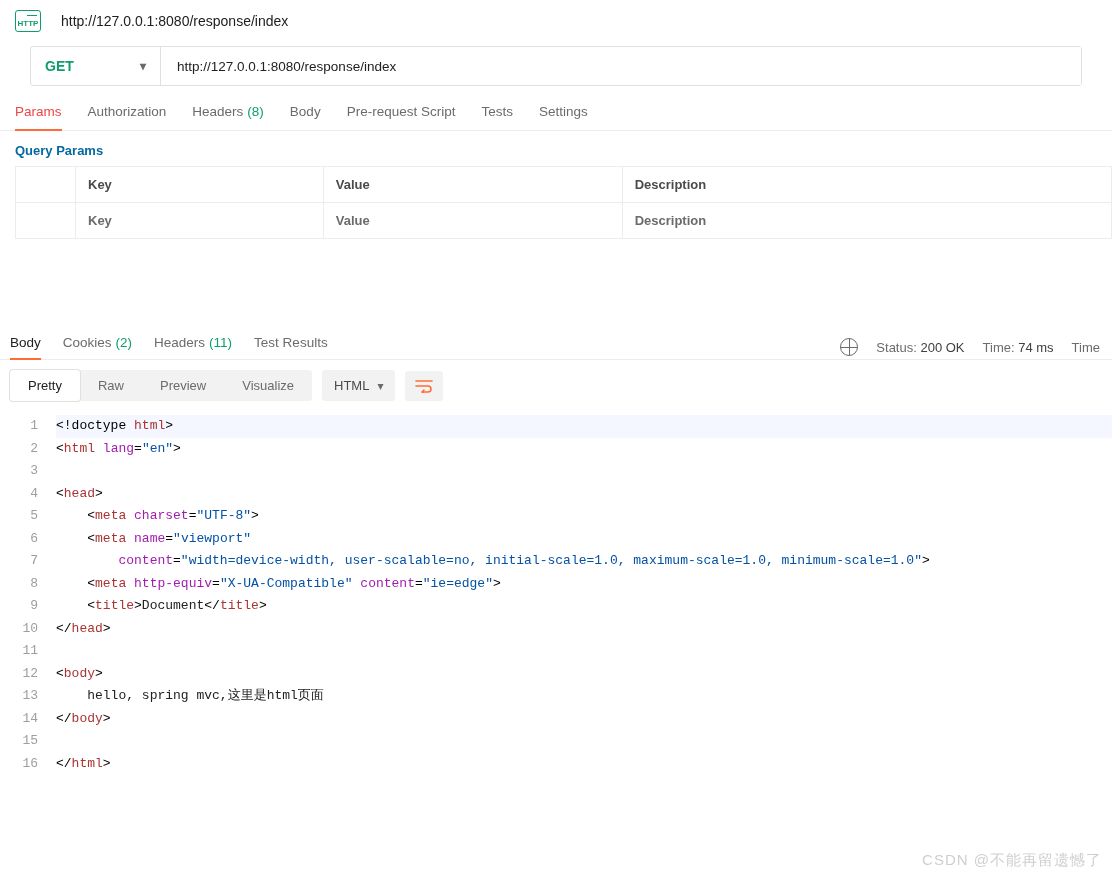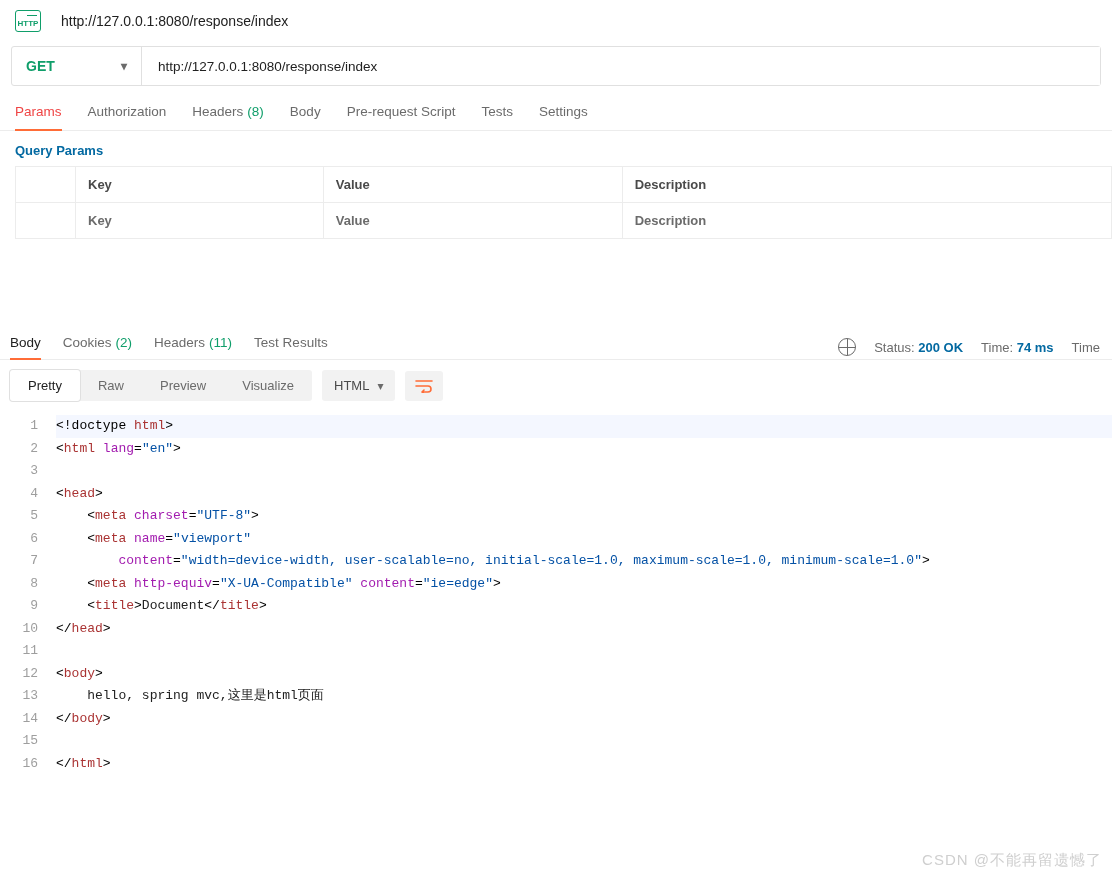--- a/index.html
+++ b/index.html
@@ -16,21 +16,21 @@
   display: flex; flex-direction: column; align-items: center; justify-content: center;
   color: #0f9e6a; font-size: 8px; font-weight: bold; position: relative; padding-top: 4px;
 }
 .http-icon::before, .http-icon::after {
   content: ""; position: absolute; width: 10px; height: 1px; background: #0f9e6a;
 }
 .http-icon::before { top: 4px; right: 3px; }
 .http-icon::after { top: 4px; right: 3px; transform: rotate(30deg); transform-origin: right; display:none; }
 .tab-title { font-size: 14px; color: #212121; }
 
-.req-bar { display: flex; margin: 0 11px; border: 1px solid #e0e0e0; border-radius: 3px; height: 40px; }
+.req-bar { display: flex; margin: 0 30px; border: 1px solid #e0e0e0; border-radius: 3px; height: 40px; }
 .method-select {
   display: flex; align-items: center; justify-content: space-between;
   width: 130px; padding: 0 14px; border-right: 1px solid #e0e0e0;
   color: #0f9e6a; font-weight: 600; font-size: 14px; cursor: pointer;
 }
 .chevron { color: #6b6b6b; font-size: 12px; }
 .url-input {
   flex: 1; border: none; outline: none; padding: 0 16px; font-size: 13.5px; color: #212121;
 }
 
@@ -54,21 +54,21 @@
 
 .response-spacer { height: 90px; }
 .response-row { display: flex; align-items: center; justify-content: space-between; padding: 6px 12px 0 10px; border-bottom: 1px solid #ececec; }
 .resp-tabs { display: flex; gap: 22px; }
 .resp-tab { color: #6b6b6b; font-size: 13.5px; cursor: pointer; padding-bottom: 8px; display: flex; gap: 4px; }
 .resp-tab.active { color: #212121; border-bottom: 2px solid #ff6c37; margin-bottom: -1px; }
 .resp-meta { display: flex; align-items: center; gap: 18px; color: #6b6b6b; font-size: 13px; }
 .globe-icon { width: 18px; height: 18px; border: 1.5px solid #6b6b6b; border-radius: 50%; position: relative; }
 .globe-icon::before { content: ""; position: absolute; left: 50%; top: 0; bottom: 0; width: 1px; background: #6b6b6b; }
 .globe-icon::after { content: ""; position: absolute; top: 50%; left: 0; right: 0; height: 1px; background: #6b6b6b; }
-.meta-green { color: #0369a1; font-weight: bold; }
+.meta-green { color: #404040; }
 
 .toolbar { display: flex; align-items: center; gap: 10px; padding: 10px 10px; }
 .view-group { display: flex; background: #f2f2f2; border-radius: 3px; }
 .view-btn { padding: 8px 18px; font-size: 13px; color: #6b6b6b; cursor: pointer; border-radius: 3px; }
 .view-btn.active { color: #212121; background: #fff; box-shadow: 0 0 0 1px #e0e0e0; }
 .lang-select { display: flex; align-items: center; gap: 8px; padding: 8px 12px; background: #f2f2f2; border-radius: 3px; color: #4a4a4a; font-size: 13px; cursor: pointer; }
 .wrap-btn { padding: 8px 10px; background: #f2f2f2; border-radius: 3px; cursor: pointer; display: flex; align-items: center; justify-content: center; }
 
 .code-area { font-family: "SFMono-Regular", Consolas, "Liberation Mono", Menlo, monospace; font-size: 13px; line-height: 22.5px; padding: 4px 0 20px 0; }
 .code-line { display: flex; }

